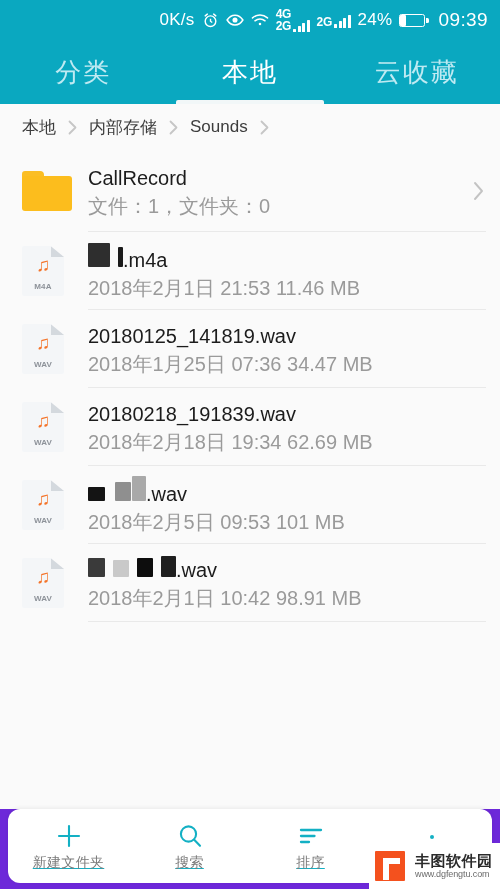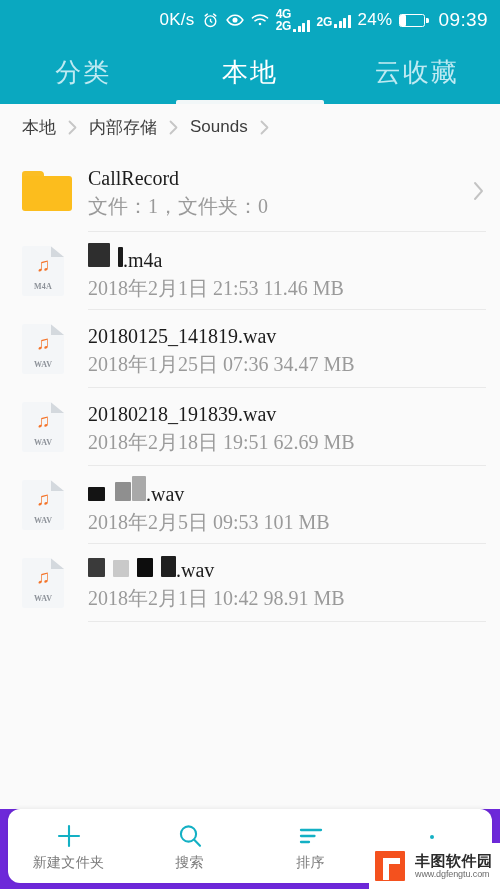--- a/index.html
+++ b/index.html
@@ -122,21 +122,20 @@
     background: #fafafa;
     overflow: hidden;
   }
   .row {
     display: flex;
     align-items: center;
     padding: 0 14px 0 22px;
     height: 78px;
     position: relative;
     cursor: pointer;
-    font-family: Liberation Serif, serif;
   }
   .row.folder { height: 82px; }
   .row .sep {
     position: absolute; left: 88px; right: 14px; bottom: 0;
     height: 1px; background: #e9e9e9;
   }
 
   .icon-wrap { width: 66px; flex: 0 0 66px; display: flex; align-items: center; }
 
   
@@ -212,20 +211,21 @@
     align-items: center;
   }
   .tb-item {
     flex: 1;
     display: flex; flex-direction: column;
     align-items: center; justify-content: center;
     gap: 3px;
     color: #13b0c4;
     cursor: pointer;
     user-select: none;
+    text-decoration: underline;
   }
   .tb-ico { height: 30px; display: flex; align-items: center; justify-content: center; }
   .tb-ico svg { display: block; }
   .tb-label { font-size: 14px; color: #7b7b7b; letter-spacing: .3px; }
   .dots { display: flex; flex-direction: column; gap: 3.5px; align-items: center; }
   .dots i { width: 4px; height: 4px; border-radius: 50%; background: #13b0c4; display: block; }
 
   
   .watermark {
     position: absolute;
@@ -420,21 +420,21 @@
               <span class="sheet"></span>
               <span class="fold"></span>
               <span class="note">♫</span>
               <span class="ext">WAV</span>
             </div>
           </div>
           <div class="meta">
             <div class="name">
               <span>20180218_191839.wav</span>
             </div>
-            <div class="sub">2018年2月18日 19:51 62.69 MB</div>
+            <div class="sub">2018年2月18日 19:34 62.69 MB</div>
           </div>
           <div class="sep"></div>
         </div>
         <div class="row">
           <div class="icon-wrap">
             <div class="file-ico">
               <span class="sheet"></span>
               <span class="fold"></span>
               <span class="note">♫</span>
               <span class="ext">WAV</span>

